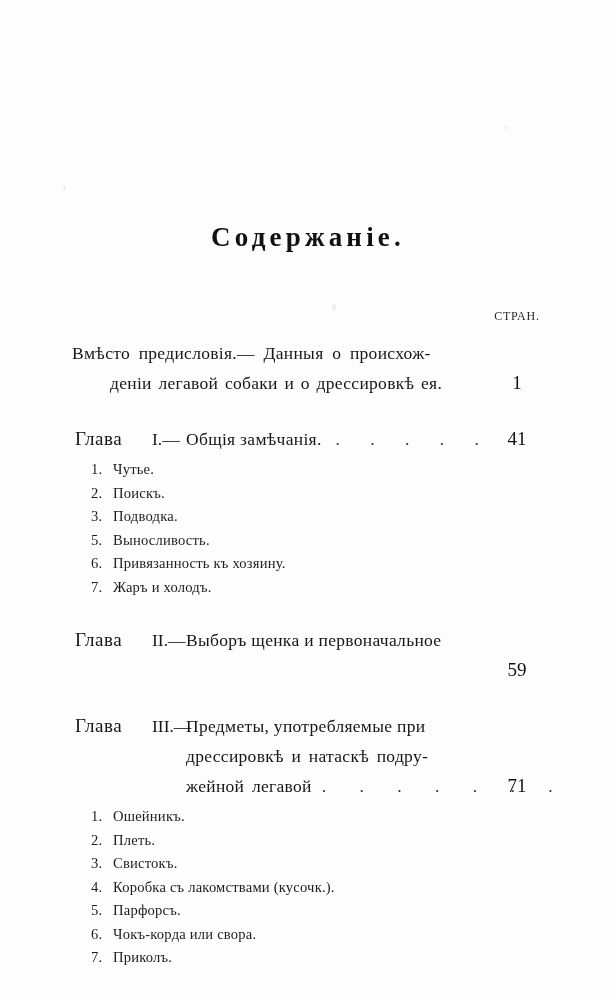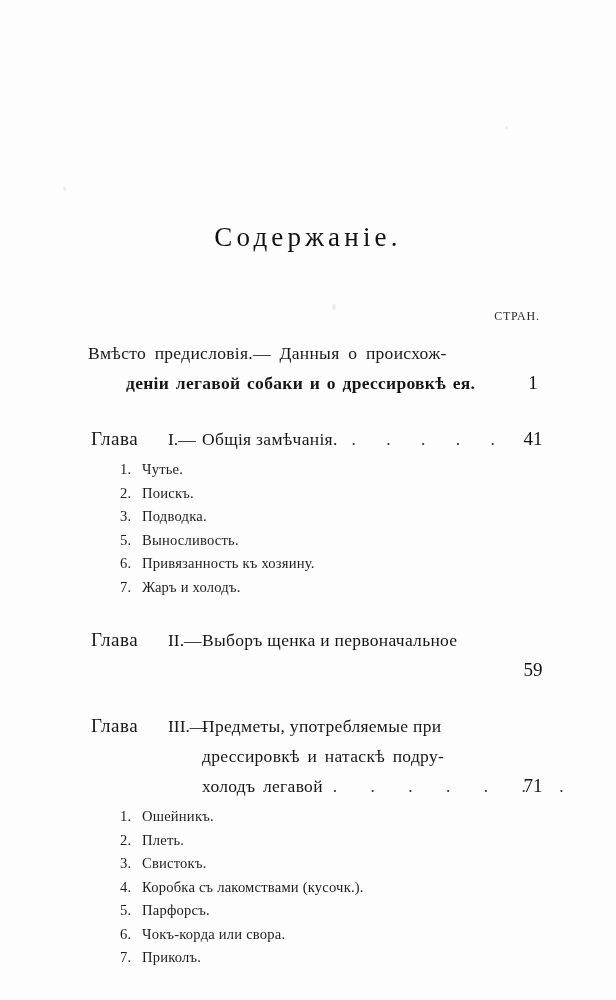--- a/index.html
+++ b/index.html
@@ -26,21 +26,21 @@
   
   .title {
     position: absolute;
     top: 222px;
     left: 0;
     width: 616px;
     text-align: center;
     font-size: 27px;
     letter-spacing: 4.2px;
     color: #111;
-    font-weight: 400;
+    font-weight: 700;
   }
 
   
   .strani-header {
     position: absolute;
     top: 309px;
     left: 462px;
     width: 110px;
     text-align: center;
     font-size: 12px;
@@ -61,21 +61,20 @@
     width: 616px;
   }
 
   .entry-line {
     position: relative;
     height: 30px;
     line-height: 30px;
     font-size: 17.5px;
     color: #161616;
     white-space: nowrap;
-    margin-left: 16px;
   }
 
   .col-glava {
     position: absolute;
     left: 75px;
     top: 0;
     font-size: 19px;
     letter-spacing: 0.5px;
   }
 
@@ -99,21 +98,20 @@
     left: 72px;
     width: 412px;
     white-space: nowrap;
     word-spacing: 4px;
   }
   .col-text.wide2 {
     left: 110px;
     width: 380px;
     white-space: nowrap;
     word-spacing: 2px;
-    font-weight: bold;
   }
   .col-text.indent {
     left: 186px;
     word-spacing: 3px;
   }
 
   .leaders {
     display: inline;
     letter-spacing: 13px;
     margin-left: 14px;
@@ -135,21 +133,21 @@
   
   .sublist {
     margin: 4px 0 0 0;
     padding: 0;
     list-style: none;
   }
   .sublist li {
     position: relative;
     height: 23.5px;
     line-height: 23.5px;
-    padding-left: 120px;
+    padding-left: 91px;
     font-size: 14.6px;
     color: #1d1d1d;
     white-space: nowrap;
     letter-spacing: 0.2px;
   }
   .sub-num {
     display: inline-block;
     width: 22px;
     text-align: left;
   }
@@ -226,21 +224,21 @@
     <div class="entry">
       <div class="entry-line">
         <span class="col-glava">Глава</span>
         <span class="col-num">III.—</span>
         <span class="col-text">Предметы, употребляемые при</span>
       </div>
       <div class="entry-line">
         <span class="col-text indent">дрессировкѣ и натаскѣ подру-</span>
       </div>
       <div class="entry-line">
-        <span class="col-text indent"><span>холодъ легавой</span><span class="leaders tight">. . . . . . .</span></span>
+        <span class="col-text indent"><span>жейной легавой</span><span class="leaders tight">. . . . . . .</span></span>
         <span class="page-no">71</span>
       </div>
       <ul class="sublist">
         <li><span class="sub-num">1.</span><span class="sub-label">Ошейникъ.</span></li>
         <li><span class="sub-num">2.</span><span class="sub-label">Плеть.</span></li>
         <li><span class="sub-num">3.</span><span class="sub-label">Свистокъ.</span></li>
         <li><span class="sub-num">4.</span><span class="sub-label">Коробка съ лакомствами (кусочк.).</span></li>
         <li><span class="sub-num">5.</span><span class="sub-label">Парфорсъ.</span></li>
         <li><span class="sub-num">6.</span><span class="sub-label">Чокъ-корда или свора.</span></li>
         <li><span class="sub-num">7.</span><span class="sub-label">Приколъ.</span></li>

